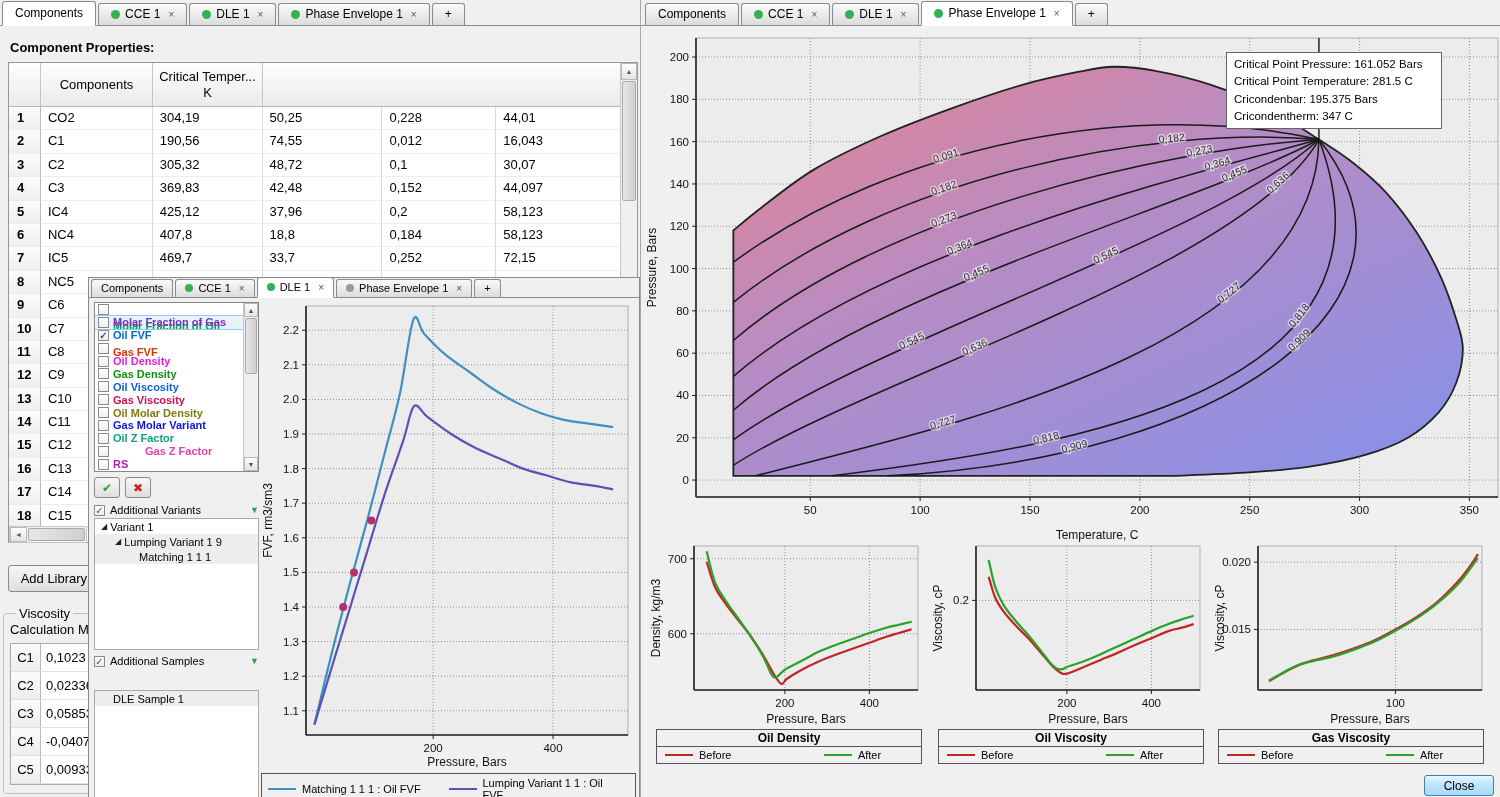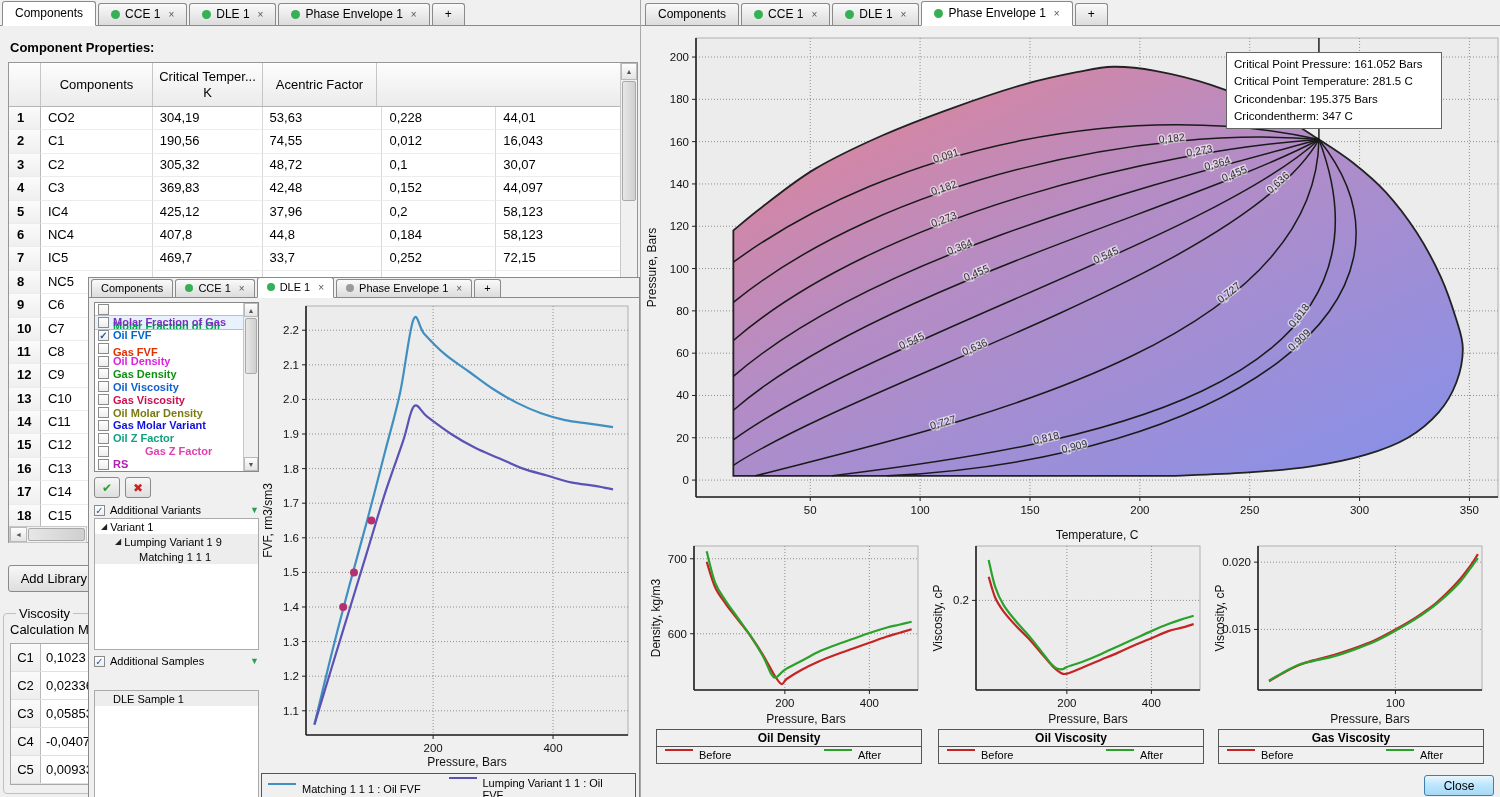--- a/index.html
+++ b/index.html
@@ -76,21 +76,21 @@
     font-size:11px; width:165px; }
   .grn-tri { margin-left:auto; color:#2e9e4e; font-size:9px; }
   .whitebox { position:absolute; left:5px; width:165px; background:#fff; border:1px solid #aaa; }
   .tree-item { font-size:11px; height:15px; display:flex; align-items:center; white-space:nowrap; }
   .tw { font-size:8px; margin-right:3px; color:#222; }
 
   
   .legendbox { position:absolute; border:1px solid #555; background:#f0f0f0; font-size:11px; }
   .leg-title { font-weight:700; font-size:12px; text-align:center; border-bottom:1px solid #555; padding:1px 0; }
   .leg-row { display:flex; padding:2px 8px; gap:6px; align-items:center; }
-  .leg-entry { display:flex; align-items:flex-start; gap:6px; }
+  .leg-entry { display:flex; align-items:center; gap:6px; }
   .leg-line { width:28px; height:0; border-top:2px solid; position:relative; }
 
   
   #pe-tooltip { position:absolute; left:1226px; top:52px; width:216px; background:#fff;
     border:1px solid #646464; font-size:11.5px; line-height:1.5; padding:3px 7px; z-index:5; }
 
   #close-btn { position:absolute; left:1424px; top:775px; width:70px; height:21px; font-size:12px;
     background:linear-gradient(#eaf6fd,#bee6fd 45%,#a7d9f5); border:1px solid #3c7fb1; border-radius:3px; }
 
   .divider { position:absolute; left:640px; top:0; width:1px; height:797px; background:#a8a8a8; }
@@ -130,29 +130,26 @@
       <div class="hdr-row">
         <div class="hdr-cell c0">
           <div></div>
         </div>
         <div class="hdr-cell c1">
           <div>Components</div>
         </div>
         <div class="hdr-cell c2">
           <div>Critical Temper...<div>K</div></div>
         </div>
-        <div class="hdr-cell c4">
-          <div>Acentric Factor</div>
-        </div>
       </div>
       <div class="t-row">
         <div class="t-cell c0 t-num">1</div>
         <div class="t-cell c1">CO2</div>
         <div class="t-cell c2">304,19</div>
-        <div class="t-cell c3">53,63</div>
+        <div class="t-cell c3">50,25</div>
         <div class="t-cell c4">0,228</div>
         <div class="t-cell c5">44,01</div>
       </div>
       <div class="t-row">
         <div class="t-cell c0 t-num">2</div>
         <div class="t-cell c1">C1</div>
         <div class="t-cell c2">190,56</div>
         <div class="t-cell c3">74,55</div>
         <div class="t-cell c4">0,012</div>
         <div class="t-cell c5">16,043</div>
@@ -178,21 +175,21 @@
         <div class="t-cell c1">IC4</div>
         <div class="t-cell c2">425,12</div>
         <div class="t-cell c3">37,96</div>
         <div class="t-cell c4">0,2</div>
         <div class="t-cell c5">58,123</div>
       </div>
       <div class="t-row">
         <div class="t-cell c0 t-num">6</div>
         <div class="t-cell c1">NC4</div>
         <div class="t-cell c2">407,8</div>
-        <div class="t-cell c3">44,8</div>
+        <div class="t-cell c3">18,8</div>
         <div class="t-cell c4">0,184</div>
         <div class="t-cell c5">58,123</div>
       </div>
       <div class="t-row">
         <div class="t-cell c0 t-num">7</div>
         <div class="t-cell c1">IC5</div>
         <div class="t-cell c2">469,7</div>
         <div class="t-cell c3">33,7</div>
         <div class="t-cell c4">0,252</div>
         <div class="t-cell c5">72,15</div>

